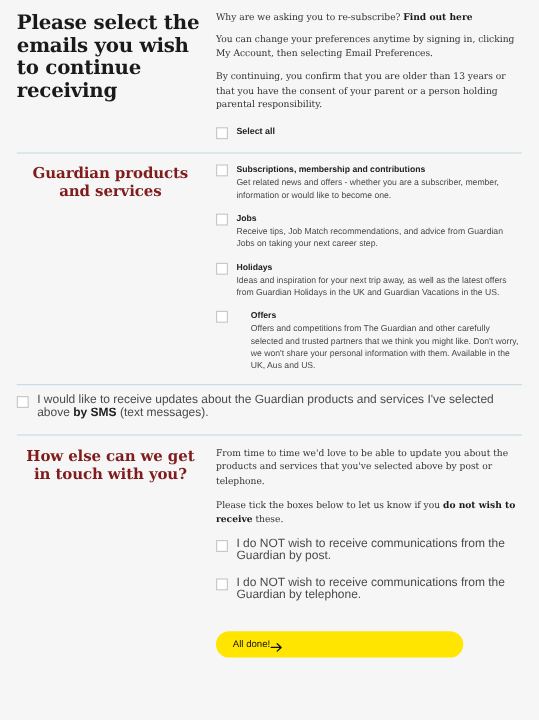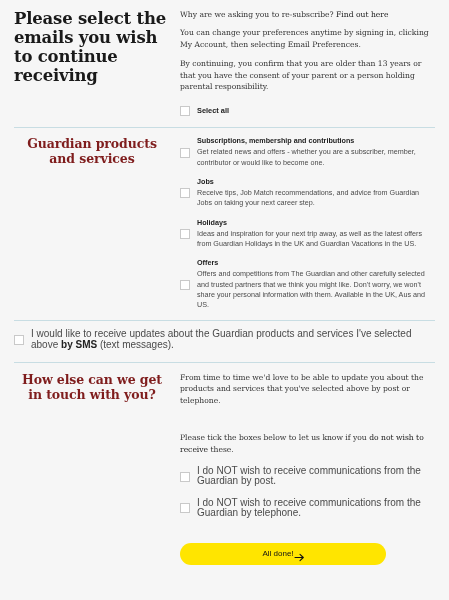--- a/index.html
+++ b/index.html
@@ -69,29 +69,29 @@
 
   
   .serif-p {
     font-family: "DejaVu Serif", serif;
     font-size: 7.6px;
     line-height: 11.4px;
     color: #333333;
     margin: 0 0 8px 0;
   }
   .serif-p b, .serif-p strong {
-    font-weight: normal;
+    font-weight: bold;
     color: #1a1a1a;
   }
 
   
   .check-row {
     display: flex;
     flex-direction: row;
-    align-items: center;
+    align-items: flex-start;
     margin-bottom: 9px;
   }
   .check-row:last-child { margin-bottom: 0; }
 
   .checkbox {
     width: 10px;
     height: 10px;
     flex: 0 0 10px;
     border: 1px solid #c9c9c9;
     background: #ffffff;
@@ -142,21 +142,21 @@
     box-sizing: border-box;
     display: flex;
   }
   .btn-spacer {
     width: 166px;
     flex: 0 0 166px;
   }
   .cta-button {
     display: flex;
     align-items: center;
-    justify-content: center;
+    justify-content: flex-start;
     width: 206px;
     height: 22px;
     background: #ffe500;
     border: none;
     border-radius: 11px;
     padding: 0 13px 0 14px;
     box-sizing: border-box;
     cursor: pointer;
   }
   .cta-label {
@@ -204,42 +204,42 @@
   <div class="section" style="padding-top:8px;">
     <div class="col-left">
       <h2 class="section-heading">Guardian products and services</h2>
     </div>
     <div class="col-right">
 
       <div class="check-row">
         <div class="checkbox"></div>
         <div class="check-body">
           <div class="check-title">Subscriptions, membership and contributions</div>
-          <div class="check-desc">Get related news and offers - whether you are a subscriber, member, contributor or would like to become one.</div>
+          <div class="check-desc">Get related news and offers - whether you are a subscriber, member, information or would like to become one.</div>
         </div>
       </div>
 
       <div class="check-row">
         <div class="checkbox"></div>
         <div class="check-body">
           <div class="check-title">Jobs</div>
           <div class="check-desc">Receive tips, Job Match recommendations, and advice from Guardian Jobs on taking your next career step.</div>
         </div>
       </div>
 
       <div class="check-row">
         <div class="checkbox"></div>
         <div class="check-body">
           <div class="check-title">Holidays</div>
           <div class="check-desc">Ideas and inspiration for your next trip away, as well as the latest offers from Guardian Holidays in the UK and Guardian Vacations in the US.</div>
         </div>
       </div>
 
 
-      <div class="check-row" style="margin-bottom:10px;">
+      <div class="check-row" style="margin-bottom:10px;gap:12px;">
         <div class="checkbox"></div>
         <div class="check-body">
           <div class="check-title">Offers</div>
           <div class="check-desc">Offers and competitions from The Guardian and other carefully selected and trusted partners that we think you might like. Don't worry, we won't share your personal information with them. Available in the UK, Aus and US.</div>
         </div>
       </div>
 
     </div>
   </div>
 
@@ -257,21 +257,21 @@
   </div>
 
   <div class="divider"></div>
 
   <div class="section" style="padding-top:9px;">
     <div class="col-left">
       <h2 class="section-heading">How else can we get in touch with you?</h2>
     </div>
     <div class="col-right">
 
-      <p class="serif-p" style="margin-bottom:26px;">From time to time we'd love to be able to update you about the products and services that you've selected above by post or telephone.</p>
+      <p class="serif-p" style="margin-bottom:9px;">From time to time we'd love to be able to update you about the products and services that you've selected above by post or telephone.</p>
 
       <p class="serif-p" style="margin-bottom:11px;"><span>Please tick the boxes below to let us know if you </span><b>do not wish to receive</b><span> these.</span></p>
 
       <div class="check-row" style="margin-bottom:11px;">
         <div class="checkbox"></div>
         <div class="check-body">
           <div class="check-plain">I do NOT wish to receive communications from the Guardian by post.</div>
         </div>
       </div>
 

